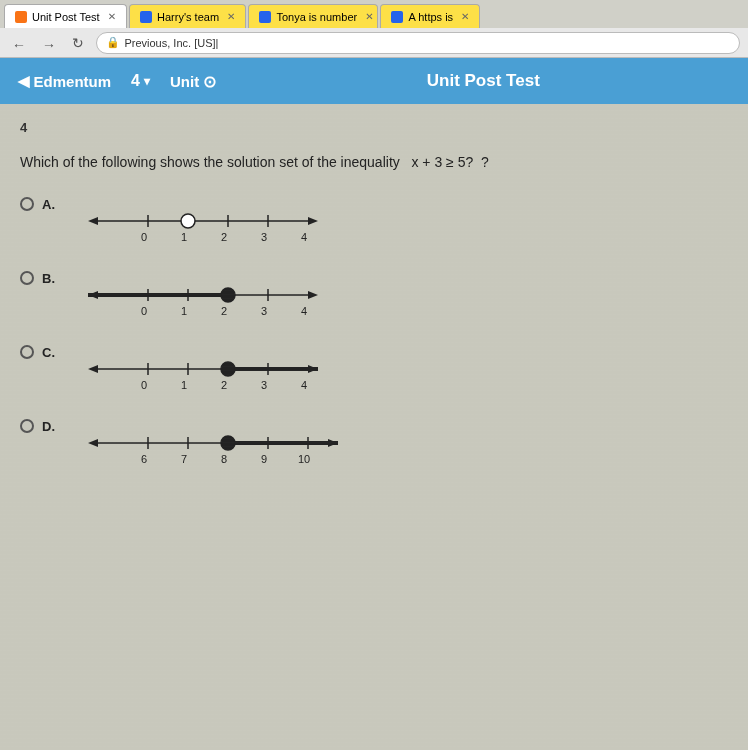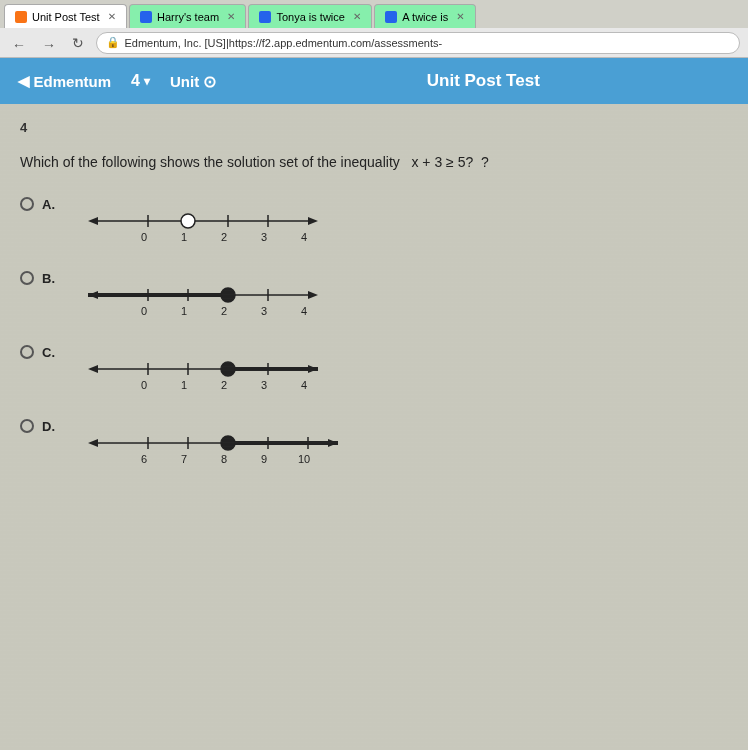--- a/index.html
+++ b/index.html
@@ -10,21 +10,21 @@
       background: #d0d0c8;
       height: 28px;
       display: flex;
       align-items: flex-end;
       padding-left: 4px;
       gap: 2px;
     }
     .tab {
       height: 24px;
       padding: 0 10px;
-      background: #86efac;
+      background: #fde047;
       border: 1px solid #aaa;
       border-bottom: none;
       border-radius: 4px 4px 0 0;
       font-size: 11px;
       display: flex;
       align-items: center;
       gap: 5px;
       cursor: pointer;
       white-space: nowrap;
       max-width: 130px;
@@ -190,39 +190,38 @@
     <span>Unit Post Test</span>
     <span class="tab-close">✕</span>
   </div>
   <div class="tab">
     <div class="tab-icon blue"></div>
     <span>Harry's team</span>
     <span class="tab-close">✕</span>
   </div>
   <div class="tab">
     <div class="tab-icon blue"></div>
-    <span>Tonya is twice</span>
+    <span>Tonya is number</span>
     <span class="tab-close">✕</span>
   </div>
   <div class="tab">
     <div class="tab-icon blue"></div>
-    <span>A twice is</span>
+    <span>A https is</span>
     <span class="tab-close">✕</span>
   </div>
 </div>
 
 <div class="address-bar-row">
   <span class="nav-btn">←</span>
   <span class="nav-btn">→</span>
   <span class="nav-btn">↻</span>
   <div class="address-bar">
     <span class="lock-icon">🔒</span>
-    <span>Edmentum, Inc. [US]</span>
+    <span>Previous, Inc. [US]</span>
     <span> | </span>
-    <span>https://f2.app.edmentum.com/assessments-</span>
   </div>
 </div>
 
 <div class="toolbar">
   <div class="toolbar-btn">
     <span>◀</span>
     <span>Edmentum</span>
   </div>
   <div class="toolbar-btn">
     <span class="question-num">4</span>

